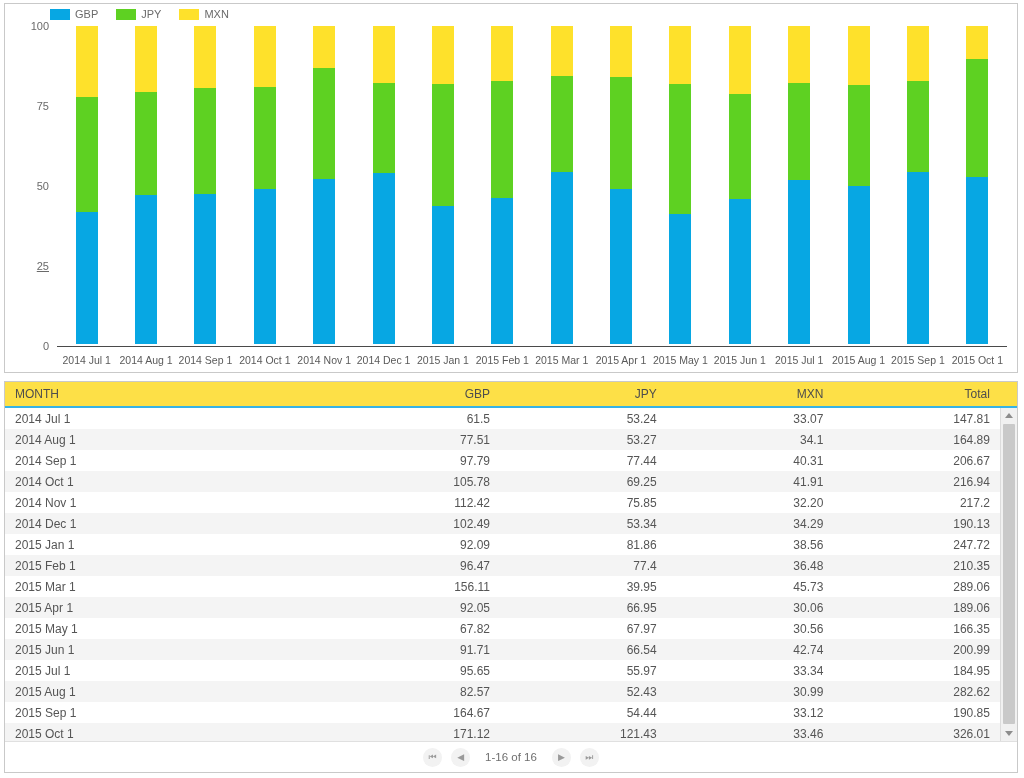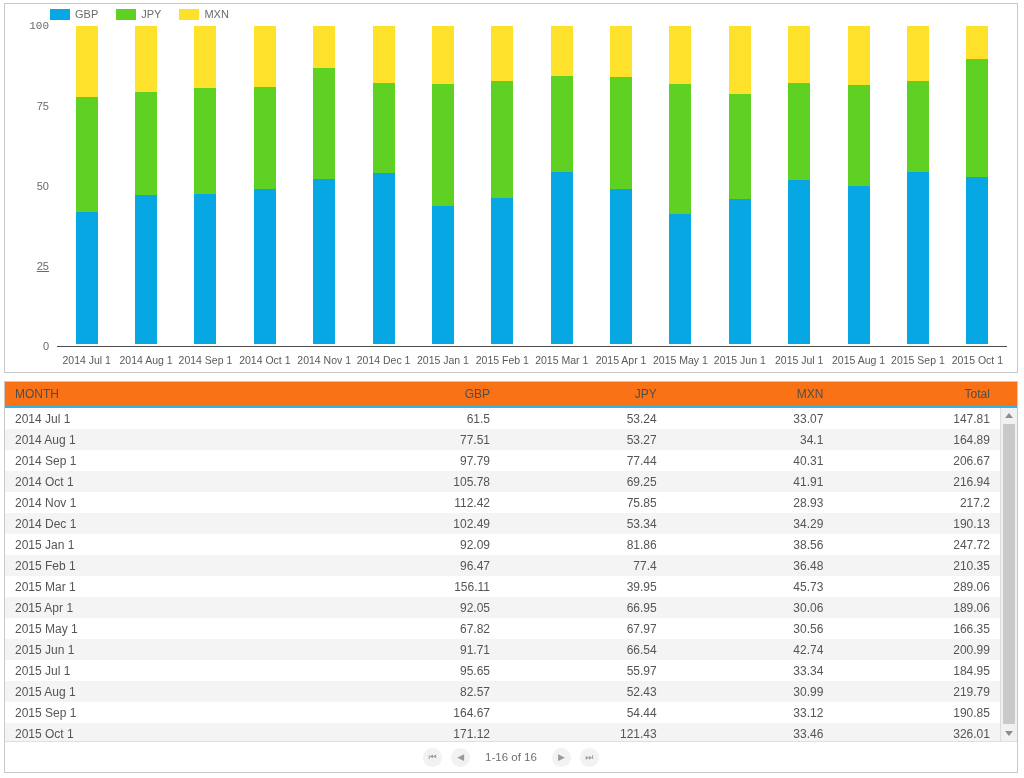--- a/index.html
+++ b/index.html
@@ -135,21 +135,21 @@
     display: flex;
     flex-direction: column;
   }
   .grid-header {
     height: 26px;
     min-height: 26px;
     border-bottom: 2px solid #36b3e6;
     display: flex;
     align-items: center;
     box-sizing: border-box;
-    background: #f97316;
+    background: #fde047;
     padding-right: 17px;
   }
   .grid-header .cell {
     font-size: 12px;
     color: #4d4d4d;
     padding: 0 10px;
     box-sizing: border-box;
   }
   .grid-body-wrap {
     flex: 1;
@@ -270,21 +270,21 @@
           <span class="legend-label">MXN</span>
         </div>
       </div>
 
     <div class="plot">
       <div class="y-axis-labels" id="yaxis">
           <div class="y-tick" style="top: 342px;">0</div>
           <div class="y-tick" style="top: 262px; text-decoration: underline;">25</div>
           <div class="y-tick" style="top: 182px;">50</div>
           <div class="y-tick" style="top: 102px;">75</div>
-          <div class="y-tick" style="top: 22px; font-family: Liberation Mono, monospace;">100</div>
+          <div class="y-tick" style="top: 22px;">100</div>
         </div>
       <div class="axis-line" id="axisline" style="top: 342px;"></div>
       <div class="bars-area" id="bars">
           <div class="bar-slot">
             <div class="bar" title="2014 Jul 1">
               <div class="seg" title="MXN: 33.07" style="height: 22.3733%; background: rgb(254, 225, 43);"></div>
               <div class="seg" title="JPY: 53.24" style="height: 36.0192%; background: rgb(94, 209, 34);"></div>
               <div class="seg" title="GBP: 61.5" style="height: 41.6075%; background: rgb(7, 167, 227);"></div>
             </div>
           </div>
@@ -452,21 +452,21 @@
             <div class="cell c-month">2014 Oct 1</div>
             <div class="cell c-num">105.78</div>
             <div class="cell c-num">69.25</div>
             <div class="cell c-num">41.91</div>
             <div class="cell c-total">216.94</div>
           </div>
           <div class="row">
             <div class="cell c-month">2014 Nov 1</div>
             <div class="cell c-num">112.42</div>
             <div class="cell c-num">75.85</div>
-            <div class="cell c-num">28.93</div>
+            <div class="cell c-num">32.20</div>
             <div class="cell c-total">217.2</div>
           </div>
           <div class="row alt">
             <div class="cell c-month">2014 Dec 1</div>
             <div class="cell c-num">102.49</div>
             <div class="cell c-num">53.34</div>
             <div class="cell c-num">34.29</div>
             <div class="cell c-total">190.13</div>
           </div>
           <div class="row">
@@ -516,21 +516,21 @@
             <div class="cell c-num">95.65</div>
             <div class="cell c-num">55.97</div>
             <div class="cell c-num">33.34</div>
             <div class="cell c-total">184.95</div>
           </div>
           <div class="row alt">
             <div class="cell c-month">2015 Aug 1</div>
             <div class="cell c-num">82.57</div>
             <div class="cell c-num">52.43</div>
             <div class="cell c-num">30.99</div>
-            <div class="cell c-total">219.79</div>
+            <div class="cell c-total">282.62</div>
           </div>
           <div class="row">
             <div class="cell c-month">2015 Sep 1</div>
             <div class="cell c-num">164.67</div>
             <div class="cell c-num">54.44</div>
             <div class="cell c-num">33.12</div>
             <div class="cell c-total">190.85</div>
           </div>
           <div class="row alt">
             <div class="cell c-month">2015 Oct 1</div>

